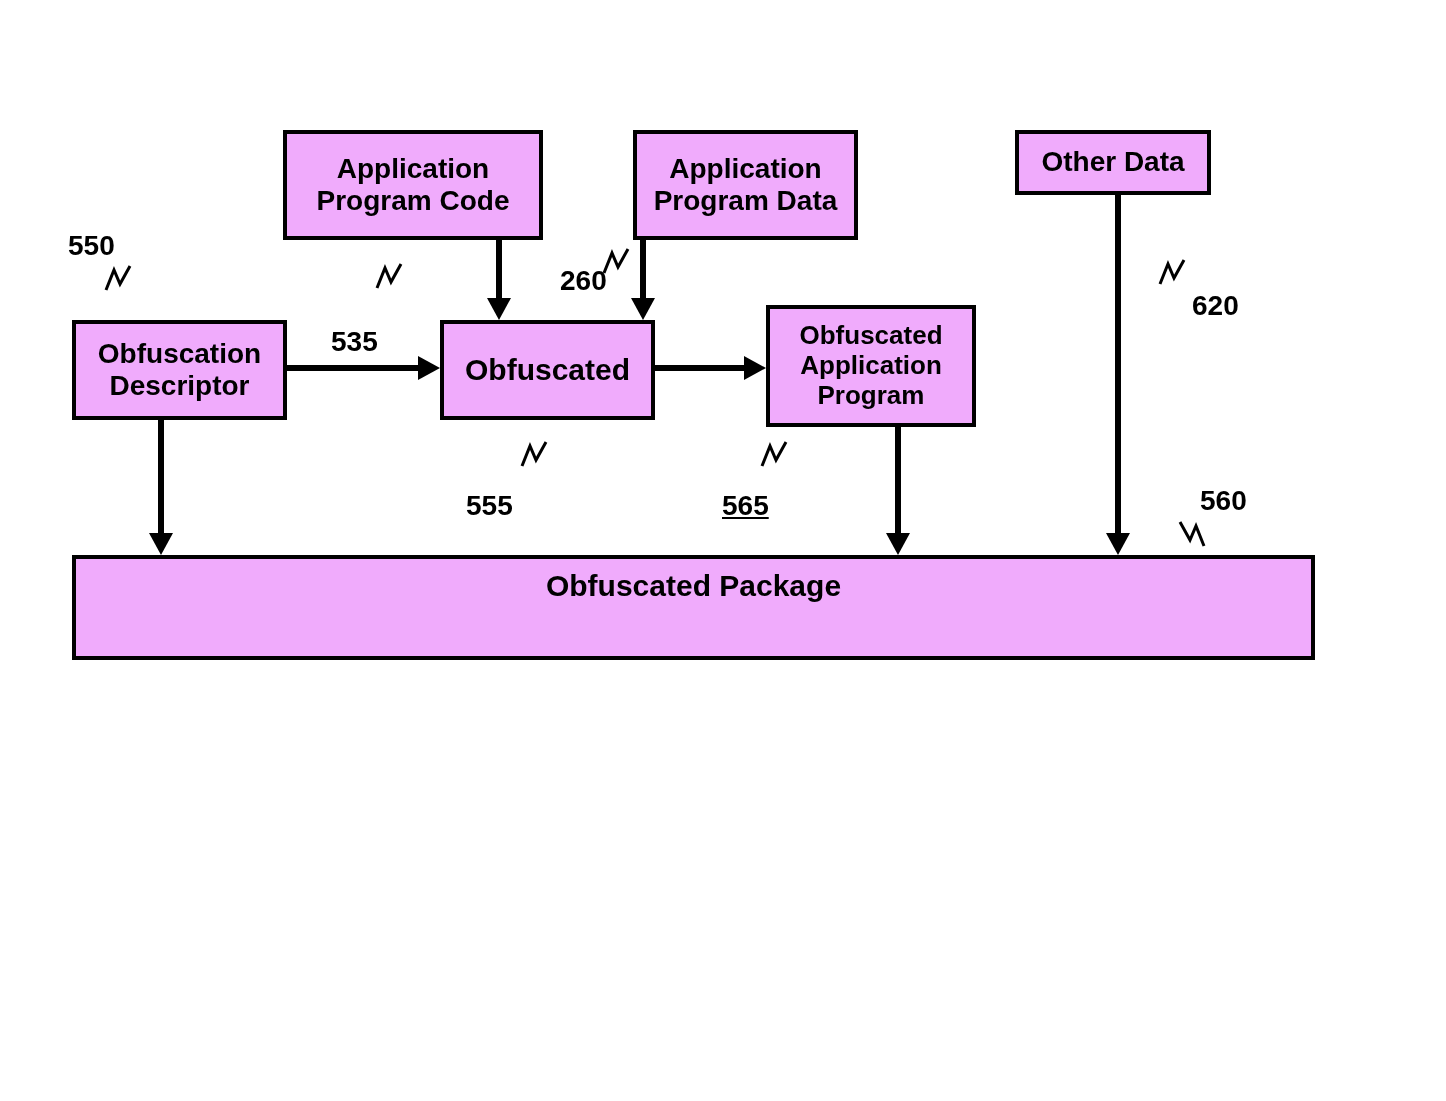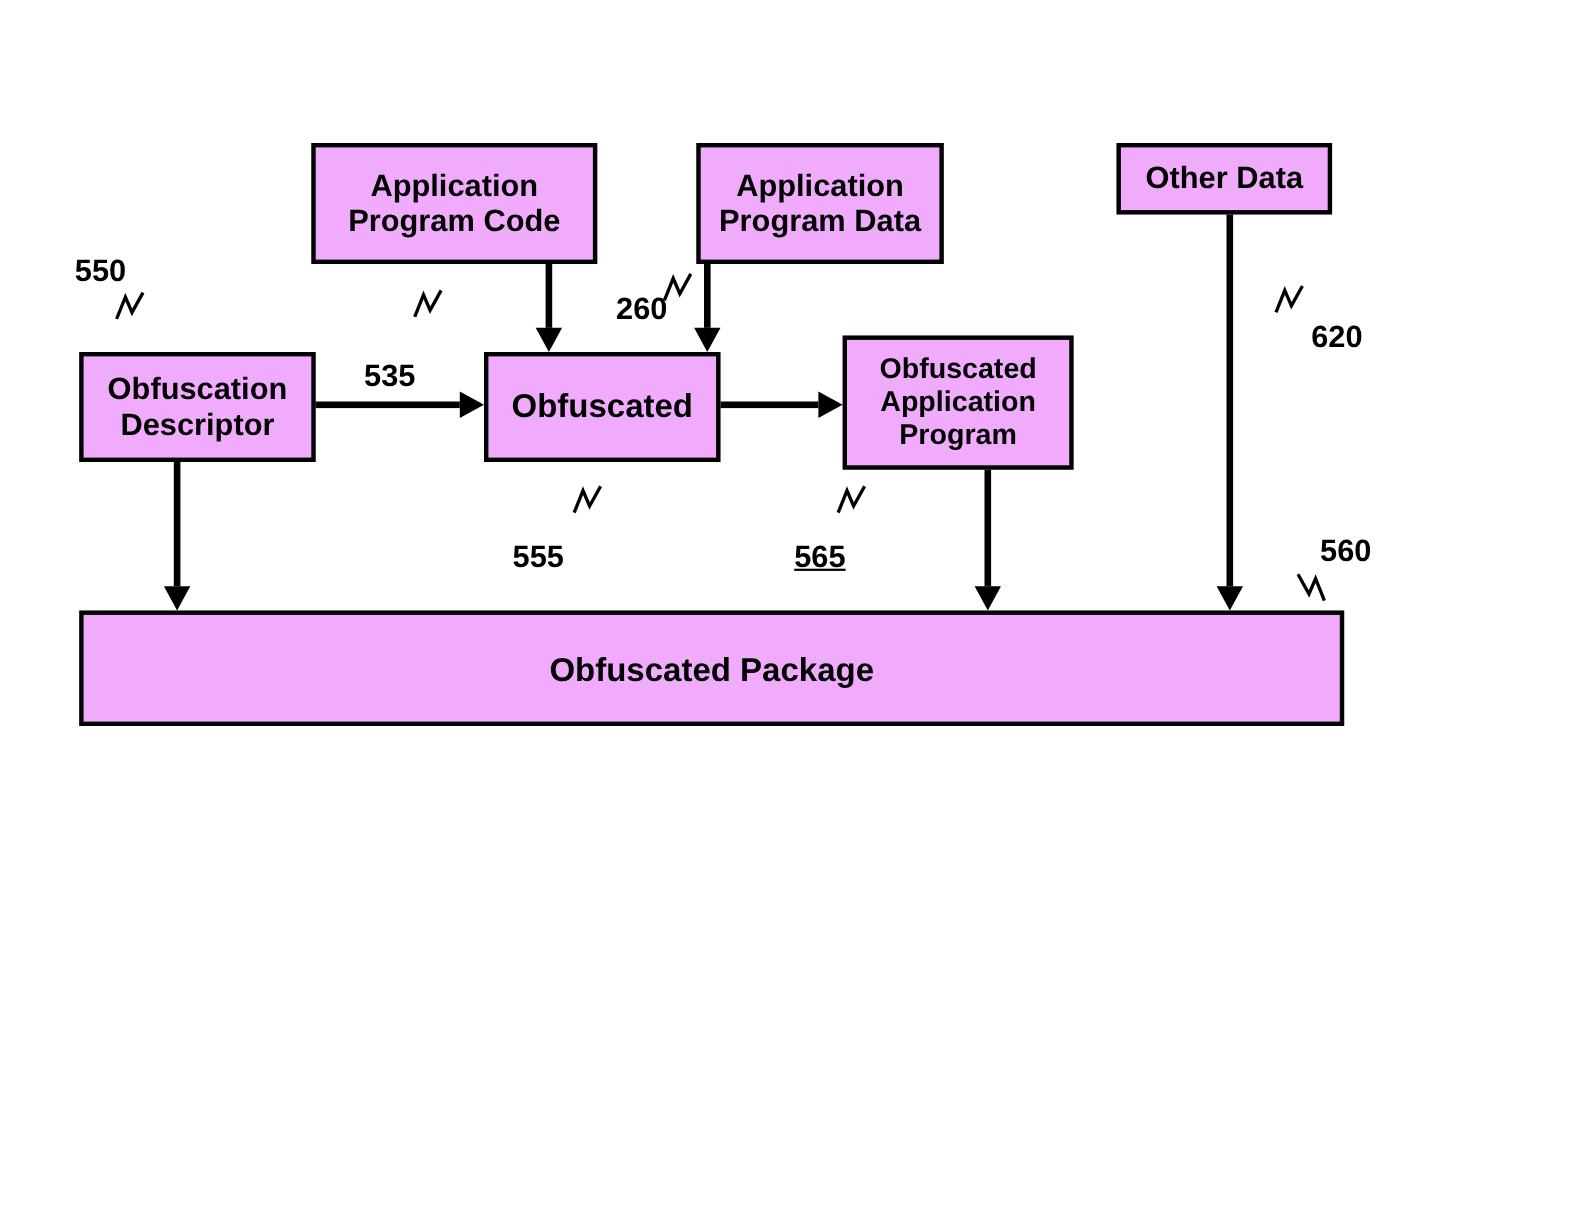--- a/index.html
+++ b/index.html
@@ -69,21 +69,21 @@
   </div>
 
   <div class="box" style="left:440px; top:320px; width:215px; height:100px; font-size:30px;">
     <span>Obfuscated</span>
   </div>
 
   <div class="box" style="left:766px; top:305px; width:210px; height:122px; font-size:26px;">
     <span>Obfuscated<br>Application<br>Program</span>
   </div>
 
-  <div class="box" style="left:72px; top:555px; width:1150px; height:105px; font-size:30px; align-items:center; padding-top:10px;">
+  <div class="box" style="left:72px; top:555px; width:1243px; height:105px; font-size:30px; align-items:flex-start; padding-top:10px;">
     <span>Obfuscated Package</span>
   </div>
 
   <div class="seg" style="left:496px; top:240px; width:6px; height:58px;"></div>
   <div class="tri tri-down" style="left:487px; top:298px;"></div>
 
   <div class="seg" style="left:640px; top:240px; width:6px; height:58px;"></div>
   <div class="tri tri-down" style="left:631px; top:298px;"></div>
 
   <div class="seg" style="left:287px; top:365px; width:131px; height:6px;"></div>

